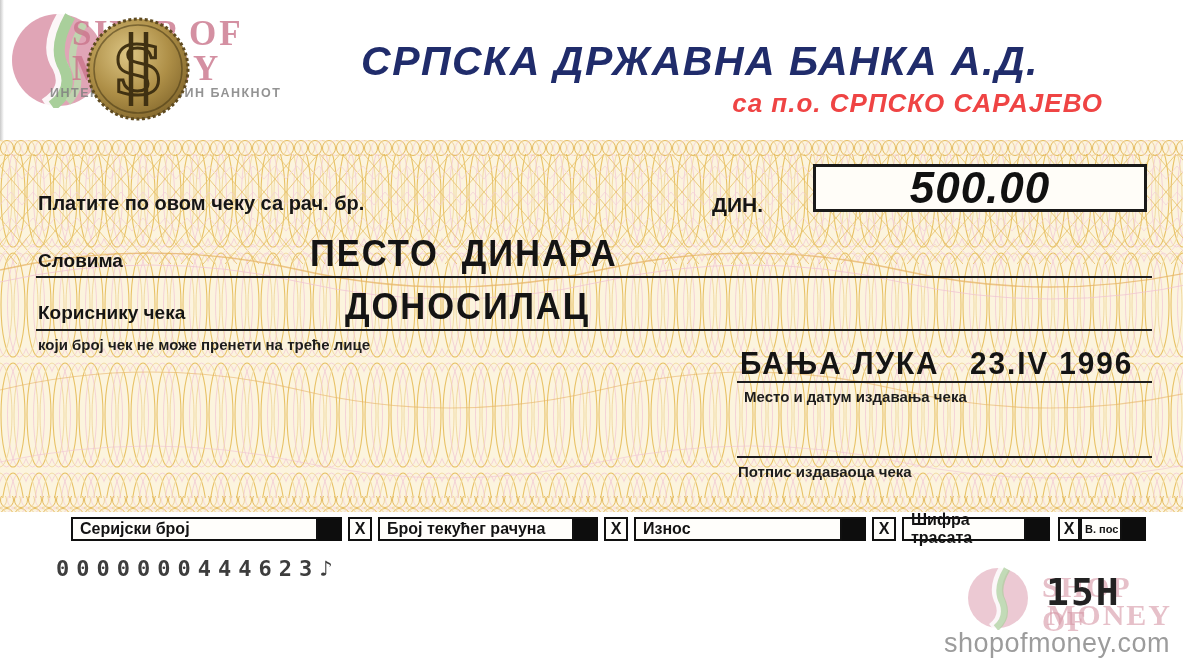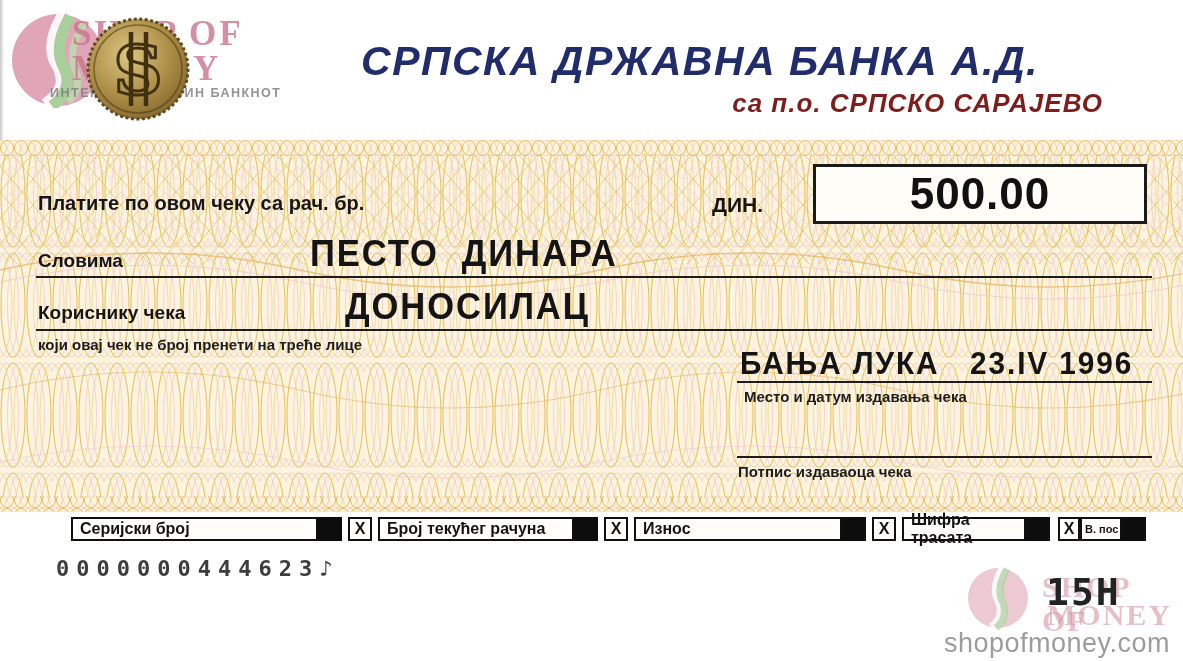--- a/index.html
+++ b/index.html
@@ -2,21 +2,21 @@
 <html><head>
 <meta charset="utf-8">
 <style>
   html,body{margin:0;padding:0;background:#e8e8e8;}
   .check{position:relative;width:1183px;height:661px;background:#ffffff;overflow:hidden;
          font-family:"Liberation Sans",sans-serif;color:#141414;}
   .abs{position:absolute;}
   .pre{white-space:pre;}
   
   .bank-name{font-size:41px;font-weight:700;font-style:italic;color:#202c6b;letter-spacing:1.5px;text-align:center;}
-  .bank-branch{font-size:26px;font-weight:700;font-style:italic;color:#7f1d1d;letter-spacing:1px;text-align:right;}
+  .bank-branch{font-size:26px;font-weight:700;font-style:italic;color:#ef4444;letter-spacing:1px;text-align:right;}
   
   .lbl{font-size:20px;font-weight:600;color:#161616;}
   .lbl-sm{font-size:15px;font-weight:700;color:#1c1c1c;}
   .fill-value{font-weight:600;color:#141414;letter-spacing:2px;transform:scaleX(.96);transform-origin:left center;}
   .underline{height:0;border-top:2px solid #1d1d1d;}
   .amount-box{box-sizing:border-box;background:#fffdf8;border:3px solid #1a1a1a;display:flex;align-items:center;justify-content:center;}
   .amount-text{font-size:44px;font-weight:600;letter-spacing:1px;color:#111;}
   
   .band{display:flex;align-items:center;}
   .band-box{box-sizing:border-box;height:24px;background:#fffefb;border:2px solid #101010;display:flex;align-items:center;padding-left:7px;font-size:16px;font-weight:700;color:#131313;}
@@ -94,32 +94,32 @@
     <text x="53" y="78" text-anchor="middle" font-family="DejaVu Serif, serif" font-size="68" font-weight="bold" fill="none" stroke="#403112" stroke-width="3">S</text>
     <line x1="46" y1="16" x2="46" y2="90" stroke="#403112" stroke-width="4.5"></line>
     <line x1="61" y1="16" x2="61" y2="90" stroke="#403112" stroke-width="4.5"></line>
   </svg>
 
   <div class="abs bank-name" style="left:230px;top:38px;width:940px;z-index:2;">СРПСКА ДРЖАВНА БАНКА А.Д.</div>
   <div class="abs bank-branch" style="left:560px;top:88px;width:543px;z-index:2;">са п.о. СРПСКО САРАЈЕВО</div>
 
   <div class="abs lbl" style="left:38px;top:192px;z-index:2;">Платите по овом чеку са рач. бр.</div>
   <div class="abs" style="left:712px;top:193px;font-size:21px;font-weight:700;z-index:2;">ДИН.</div>
-  <div class="abs amount-box" style="left:813px;top:164px;width:334px;height:60px;z-index:2;">
+  <div class="abs amount-box" style="left:813px;top:164px;width:334px;height:48px;z-index:2;font-style:italic;">
     <span class="amount-text">500.00</span>
   </div>
 
   <div class="abs" style="left:38px;top:250px;font-size:19px;font-weight:600;z-index:2;">Словима</div>
   <div class="abs fill-value pre" style="left:310px;top:233px;font-size:36px;z-index:2;">ПЕСТО  ДИНАРА</div>
   <div class="abs underline" style="left:36px;top:276px;width:1116px;z-index:2;"></div>
 
   <div class="abs" style="left:38px;top:302px;font-size:19px;font-weight:600;z-index:2;">Кориснику чека</div>
   <div class="abs fill-value" style="left:345px;top:286px;font-size:36px;z-index:2;">ДОНОСИЛАЦ</div>
   <div class="abs underline" style="left:36px;top:329px;width:1116px;z-index:2;"></div>
-  <div class="abs lbl-sm" style="left:38px;top:336px;z-index:2;">који овај чек не број пренети на треће лице</div>
+  <div class="abs lbl-sm" style="left:38px;top:336px;z-index:2;">који број чек не може пренети на треће лице</div>
 
   <div class="abs fill-value pre" style="left:740px;top:346px;font-size:31px;z-index:2;">БАЊА ЛУКА   23.IV 1996</div>
   <div class="abs underline" style="left:737px;top:381px;width:415px;z-index:2;"></div>
   <div class="abs lbl-sm" style="left:744px;top:388px;z-index:2;">Место и датум издавања чека</div>
 
   <div class="abs underline" style="left:737px;top:456px;width:415px;z-index:2;"></div>
   <div class="abs lbl-sm" style="left:738px;top:463px;z-index:2;">Потпис издаваоца чека</div>
 
   <div class="abs band" style="left:59px;top:517px;z-index:2;padding-left:12px;">
     <div class="band-box" style="width:247px;">

